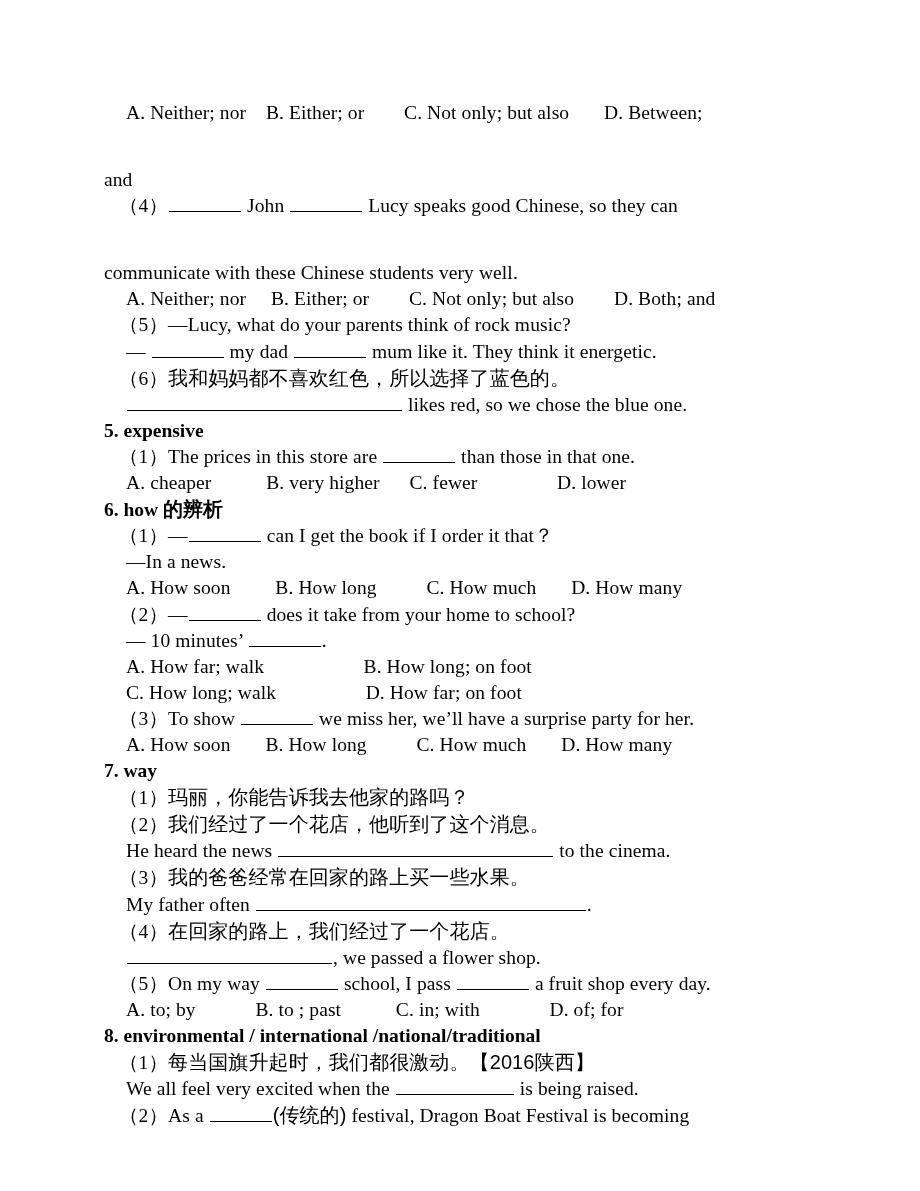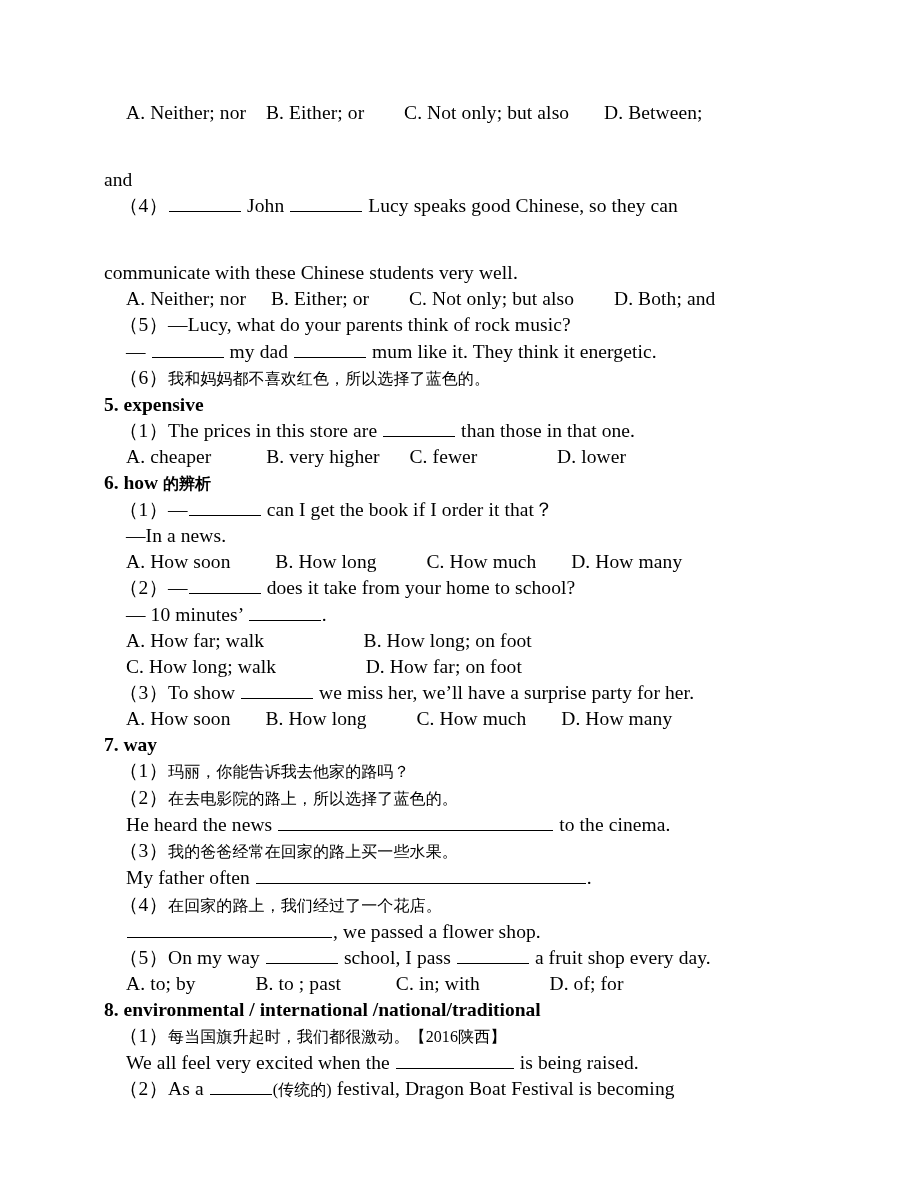--- a/index.html
+++ b/index.html
@@ -36,22 +36,22 @@
   .head {
     font-weight: bold;
     white-space: pre-wrap;
     font-size: 19.5px;
     line-height: 26.1px;
   }
   .ind1 { padding-left: 3px; margin-left: 12px; }    
   .ind2 { padding-left: 22px; }   
   .ind3 { padding-left: 0px; margin-top: 41px; }    
   .cjk {
-    font-family: Liberation Serif, serif;
-    font-size: 16px;
+    font-family: Liberation Sans, sans-serif;
+    font-size: 20px;
   }
   
   .bl {
     display: inline-block;
     border-bottom: 1.3px solid #000;
     vertical-align: baseline;
     height: 0.92em;
     margin: 0 1px;
   }
   .bl-s  { width: 62px; }
@@ -77,20 +77,21 @@
     <div class="line ind3"><span>communicate with these Chinese students very well.</span></div>
 
     <div class="line ind2"><span>A. Neither; nor     B. Either; or        C. Not only; but also        D. Both; and</span></div>
 
     <div class="line ind1"><span>（5）</span><span>—Lucy, what do your parents think of rock music?</span></div>
 
     <div class="line ind2"><span>— </span><span class="bl bl-m"></span><span> my dad </span><span class="bl bl-m"></span><span> mum like it. They think it energetic.</span></div>
 
     <div class="line ind1"><span>（6）</span><span class="cjk">我和妈妈都不喜欢红色，所以选择了蓝色的。</span></div>
 
+    <div class="line ind2"><span class="bl bl-w3"></span><span> likes red, so we chose the blue one.</span></div>
 
     <div class="head"><span>5. expensive</span></div>
 
     <div class="line ind1"><span>（1）</span><span>The prices in this store are </span><span class="bl bl-m"></span><span> than those in that one.</span></div>
 
     <div class="line ind2"><span>A. cheaper           B. very higher      C. fewer                D. lower</span></div>
 
     <div class="head"><span>6. how </span><span class="cjk">的辨析</span></div>
 
     <div class="line ind1"><span>（1）</span><span>—</span><span class="bl bl-m"></span><span> can I get the book if I order it that？</span></div>
@@ -108,21 +109,21 @@
 
     <div class="line ind1"><span>（3）</span><span>To show </span><span class="bl bl-m"></span><span> we miss her, we’ll have a surprise party for her.</span></div>
 
     <div class="line ind2"><span>A. How soon       B. How long          C. How much       D. How many</span></div>
 
     <div class="head"><span>7. way</span></div>
 
     <div class="line ind1"><span>（1）</span><span class="cjk">玛丽，你能告诉我去他家的路吗？</span></div>
 
 
-    <div class="line ind1"><span>（2）</span><span class="cjk">在去电影院的路上，所以选择了蓝色的。</span></div>
+    <div class="line ind1"><span>（2）</span><span class="cjk">我们经过了一个花店，他听到了这个消息。</span></div>
 
     <div class="line ind2"><span>He heard the news </span><span class="bl bl-w3"></span><span> to the cinema.</span></div>
 
     <div class="line ind1"><span>（3）</span><span class="cjk">我的爸爸经常在回家的路上买一些水果。</span></div>
 
     <div class="line ind2"><span>My father often </span><span class="bl bl-w5"></span><span>.</span></div>
 
     <div class="line ind1"><span>（4）</span><span class="cjk">在回家的路上，我们经过了一个花店。</span></div>
 
     <div class="line ind2"><span class="bl bl-w1"></span><span>, we passed a flower shop.</span></div>

